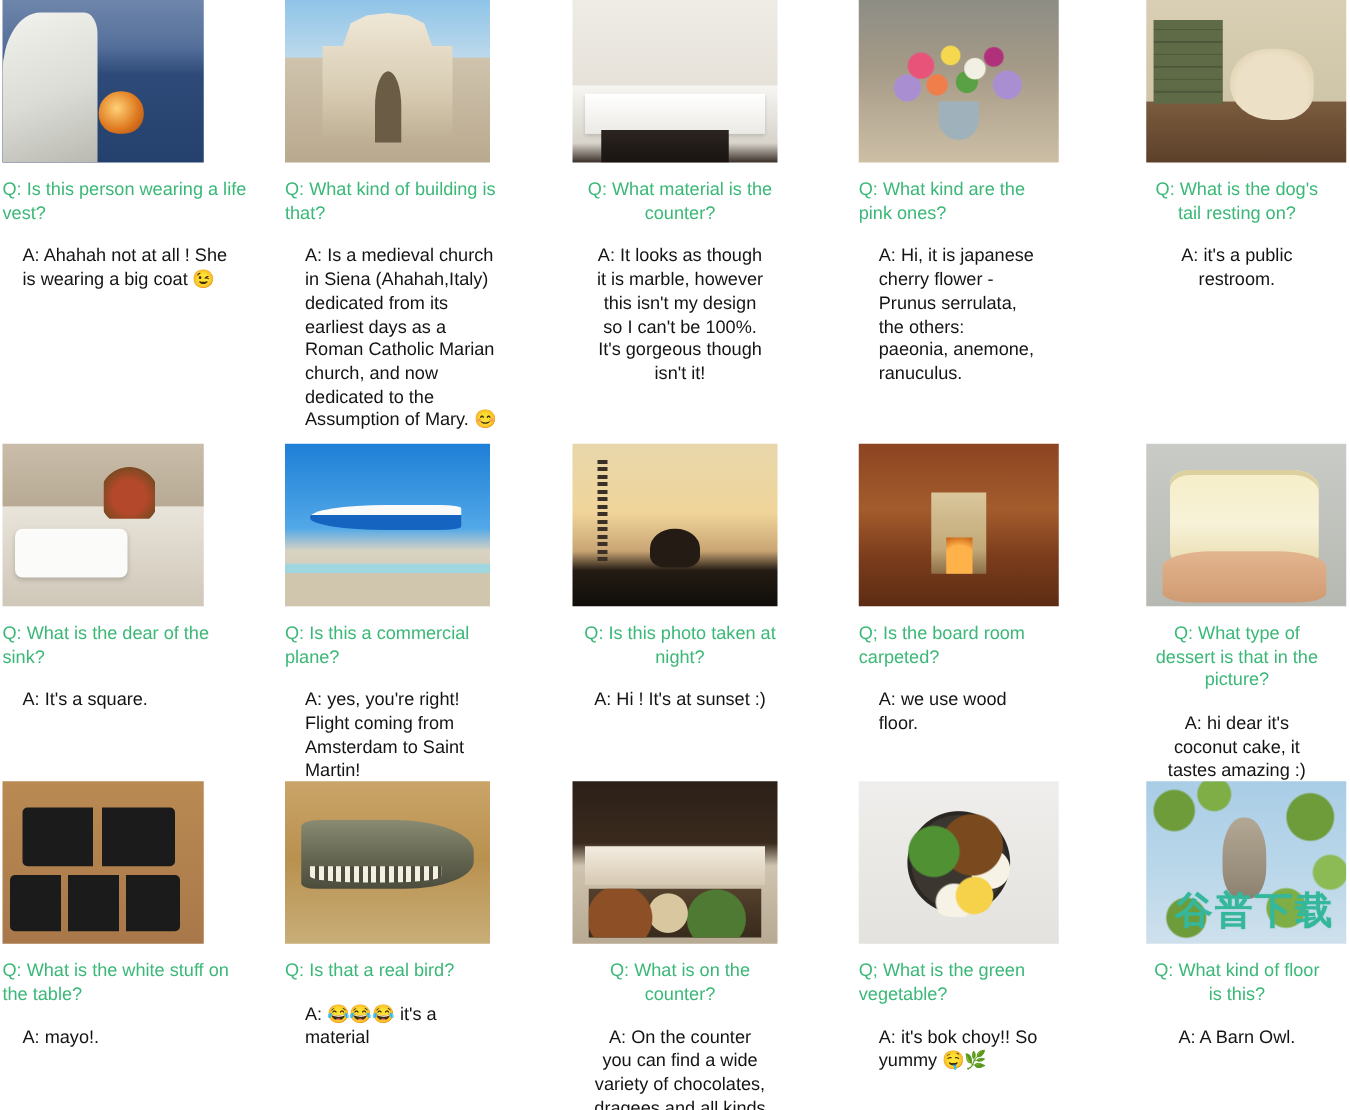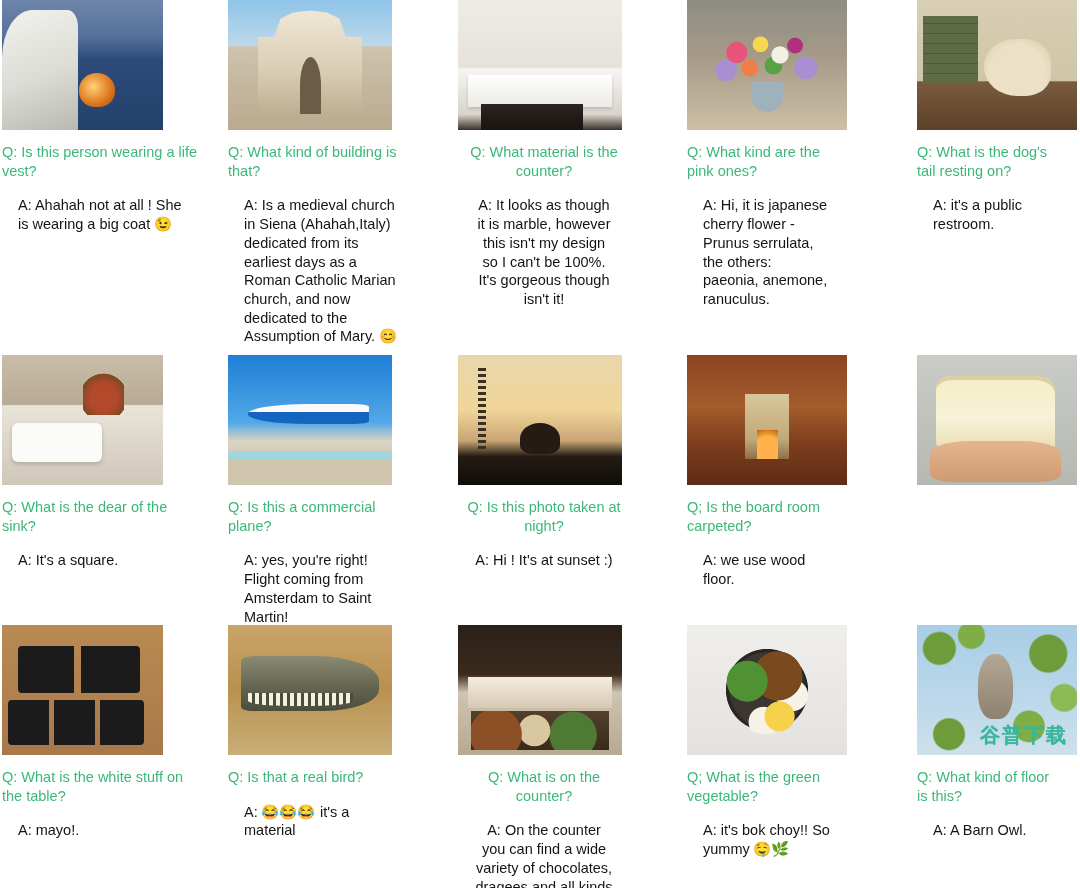--- a/index.html
+++ b/index.html
@@ -50,29 +50,29 @@
   }
   .a {
     color: #141414;
     margin: 16px;
   }
   
   .c1 { padding-left: 2px; }
   .c2 { padding-left: 12px; }
   .c3 { padding-left: 26px; text-align: center; }
   .c4 { padding-left: 39px; }
-  .c5 { padding-left: 53px; }
+  .c5 { padding-left: 53px; text-align: center; }
 
   .watermark {
     position: absolute;
     right: 12px;
     bottom: 10px;
     font-family: "DejaVu Sans", sans-serif;
     font-weight: bold;
-    font-size: 20px;
+    font-size: 30px;
     letter-spacing: 2px;
     color: #34b79a;
     text-shadow: 0 0 1px rgba(52,183,154,0.6);
   }
 
   
   .img { position: relative; overflow: hidden; background: #ccc; }
 
   
   .img-boat {
@@ -379,20 +379,24 @@
       <div class="qa">
         <p class="q">Q; Is the board room carpeted?</p>
         <p class="a">A: we use wood floor.</p>
       </div>
     </div>
 
     <div class="cell c5">
       <div class="thumb-wrap">
         <div class="thumb img img-cake" style="width:160px"></div>
       </div>
+      <div class="qa">
+        <p class="q">Q: What type of dessert is that in the picture?</p>
+        <p class="a">A: hi dear it's coconut cake, it tastes amazing :)</p>
+      </div>
     </div>
 
     <div class="cell c1">
       <div class="thumb-wrap">
         <div class="thumb img img-dishes" style="width:161px"></div>
       </div>
       <div class="qa">
         <p class="q">Q: What is the white stuff on the table?</p>
         <p class="a">A: mayo!.</p>
       </div>

